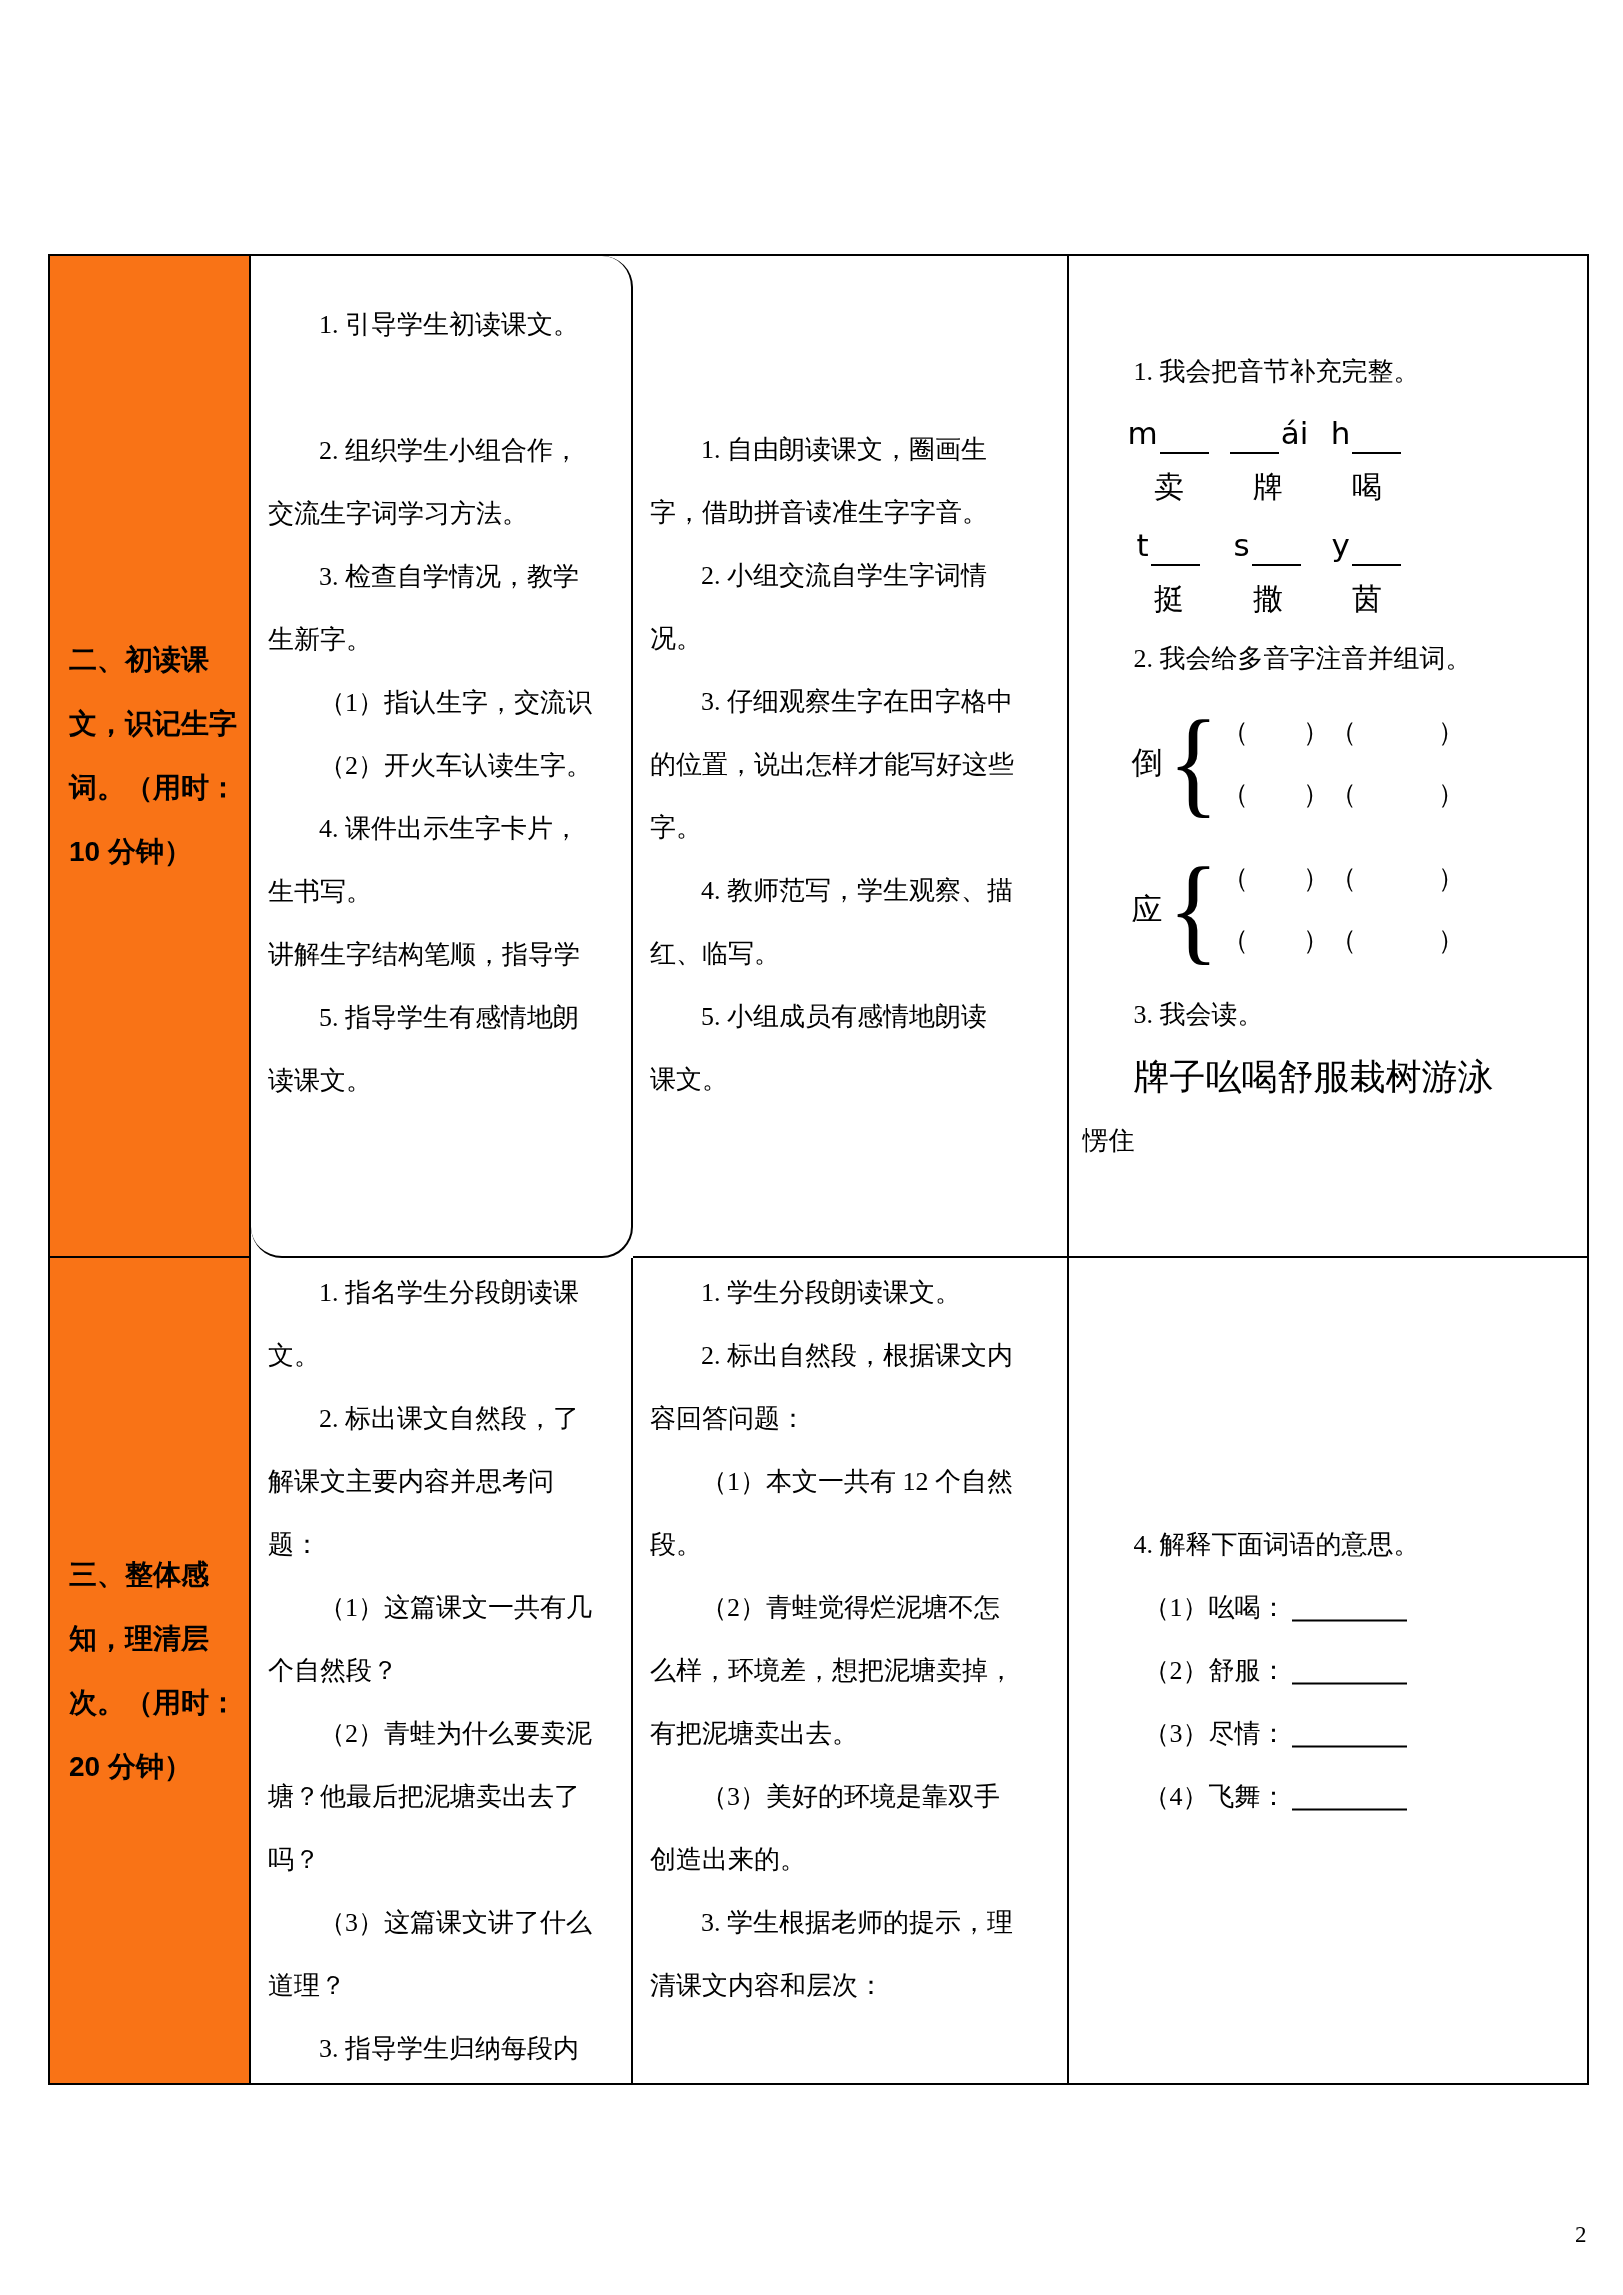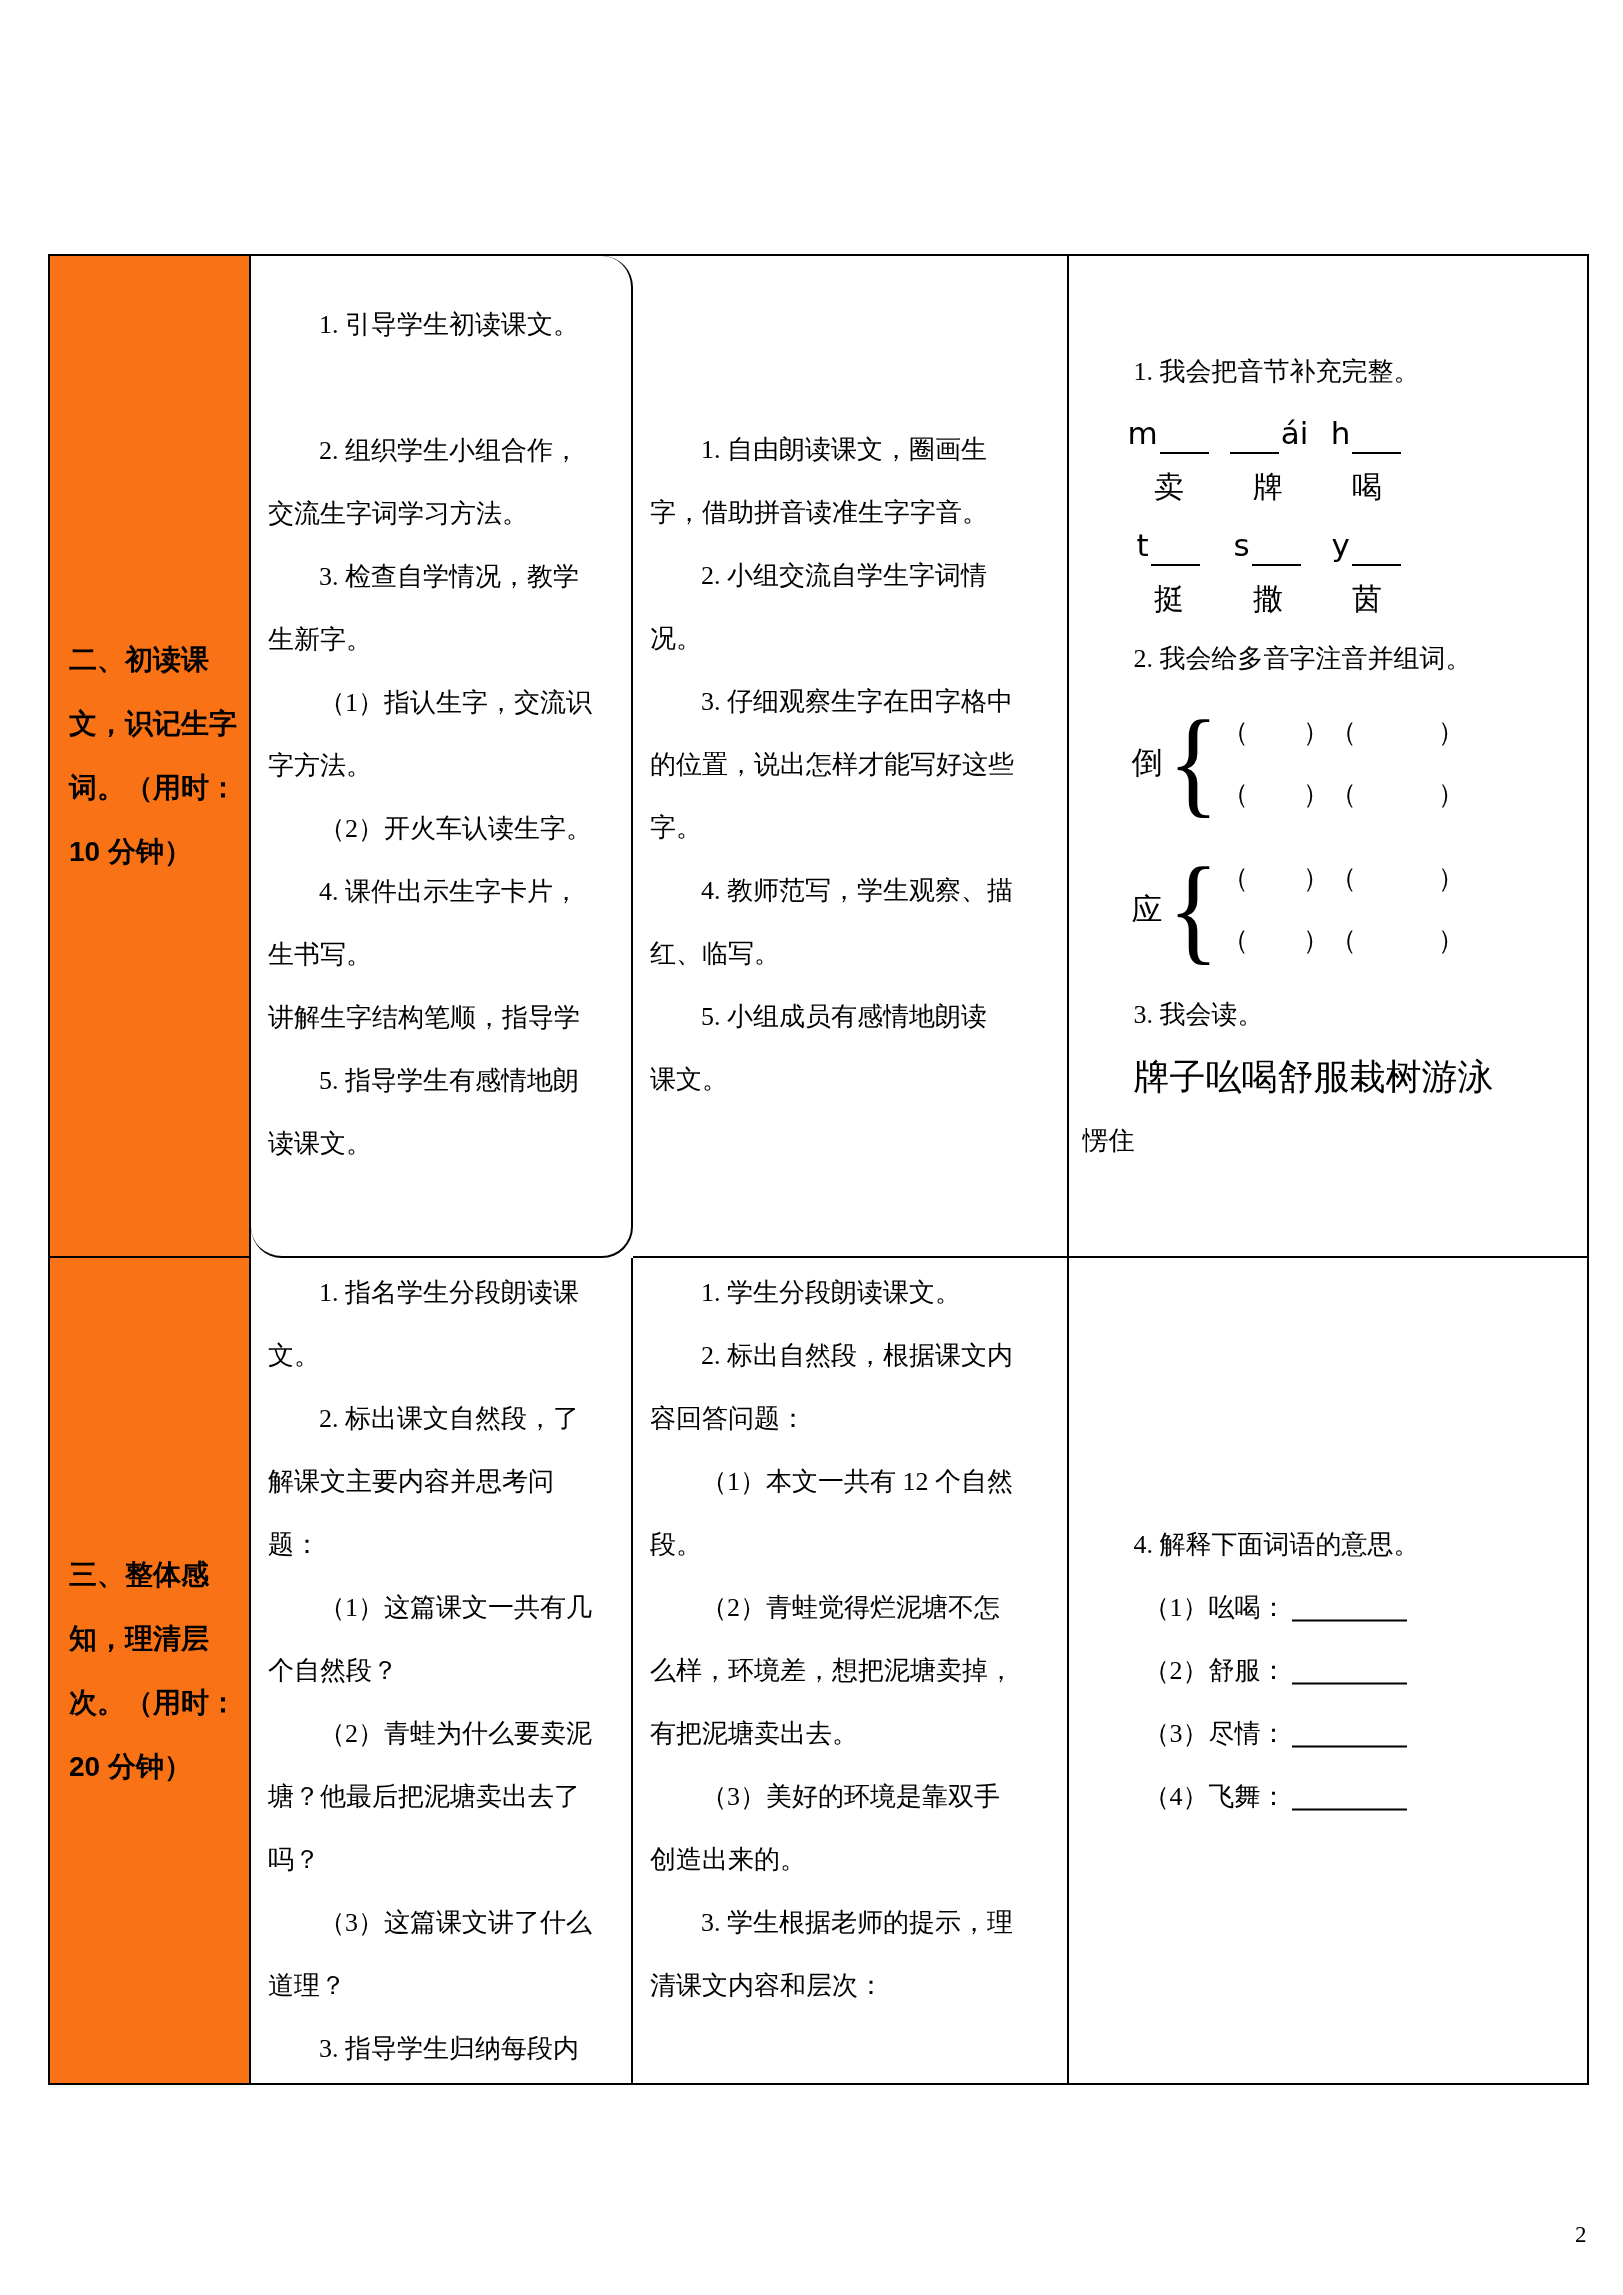--- a/index.html
+++ b/index.html
@@ -60,21 +60,20 @@
     </div>
 
     <div class="cell t1 bR bB">
       <div class="line ind">1. 引导学生初读课文。</div>
       <div class="line"></div>
       <div class="line ind">2. 组织学生小组合作，</div>
       <div class="line">交流生字词学习方法。</div>
       <div class="line ind">3. 检查自学情况，教学</div>
       <div class="line">生新字。</div>
       <div class="line ind">（1）指认生字，交流识</div>
-      <div class="line">字方法。</div>
       <div class="line ind">（2）开火车认读生字。</div>
       <div class="line ind">4. 课件出示生字卡片，</div>
       <div class="line">生书写。</div>
       <div class="line">讲解生字结构笔顺，指导学</div>
       <div class="line ind">5. 指导学生有感情地朗</div>
       <div class="line">读课文。</div>
     </div>
 
     <div class="cell s1 bR bB">
       <div class="line ind">1. 自由朗读课文，圈画生</div>

